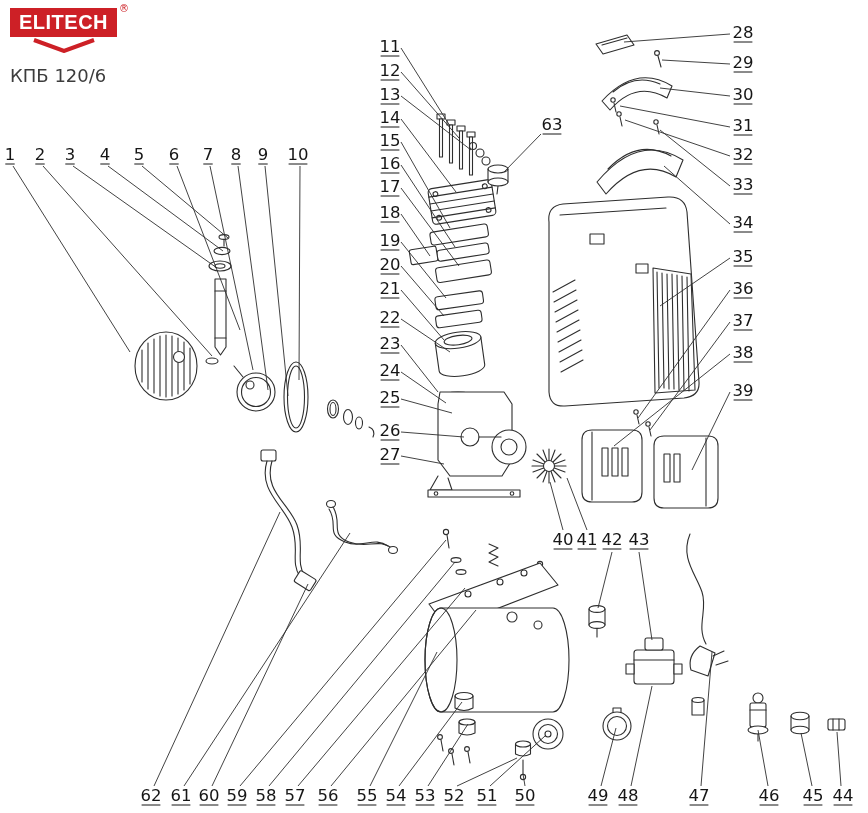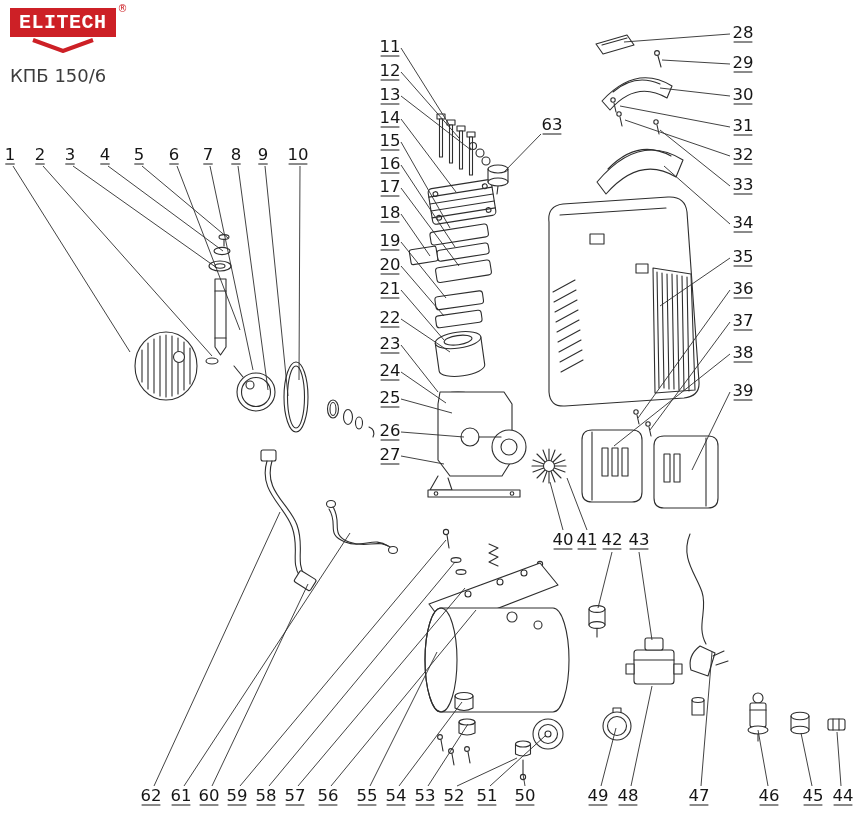--- a/index.html
+++ b/index.html
@@ -3,21 +3,21 @@
 <meta charset="utf-8">
 <style>
   html,body{margin:0;padding:0;background:#ffffff;}
   .page{position:relative;width:868px;height:813px;background:#ffffff;overflow:hidden;
         font-family:"DejaVu Sans",sans-serif;}
   #diagram{position:absolute;left:0;top:0;}
   .brand{position:absolute;left:10px;top:8px;z-index:2;}
   .logo{position:relative;display:inline-block;padding-right:10px;}
   .logo-box{display:inline-block;background:#cd2026;color:#ffffff;font-weight:bold;
             font-size:20px;letter-spacing:.5px;padding:3px 9px;
-            font-family:Liberation Mono, monospace;}
+            font-family:Liberation Sans, sans-serif;}
   .reg{position:absolute;top:-5px;right:-2px;color:#cd2026;font-size:10px;}
   .logo-chevron{display:block;width:66px;height:15px;margin:1px auto 0;}
   .model{margin-top:12px;font-size:18px;color:#3c3c3c;}
   .callout{font-size:16.5px;fill:#161616;text-anchor:middle;
            font-family:"DejaVu Sans",sans-serif;}
   .leader{stroke:#2e2e2e;stroke-width:0.9;}
   .underline{stroke:#161616;stroke-width:1;}
 </style>
 </head>
 <body>
@@ -25,21 +25,21 @@
 <div class="page">
 
   <div class="brand">
     <div class="logo">
       <span class="logo-box">ELITECH</span>
       <span class="reg">®</span>
       <svg class="logo-chevron" viewBox="0 0 66 15">
         <path d="M3,2 L33,13 L63,2" stroke="#cd2026" stroke-width="4" fill="none"></path>
       </svg>
     </div>
-    <div class="model">КПБ 150/6</div>
+    <div class="model">КПБ 120/6</div>
   </div>
 
   <svg id="diagram" width="868" height="813" viewBox="0 0 868 813">
     <g id="parts" fill="#ffffff" stroke="#2e2e2e" stroke-width="1.1" stroke-linecap="round" stroke-linejoin="round">
 
       <g>
         <path d="M596,44 l31,-9 7,10 -31,9 z"></path>
         <line x1="602" y1="45" x2="627" y2="38"></line>
       </g>
       <g>

